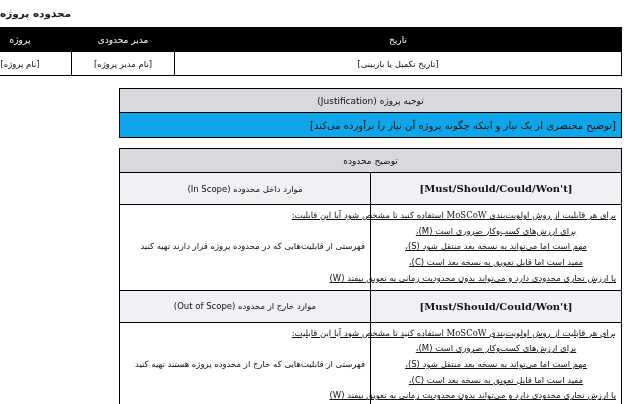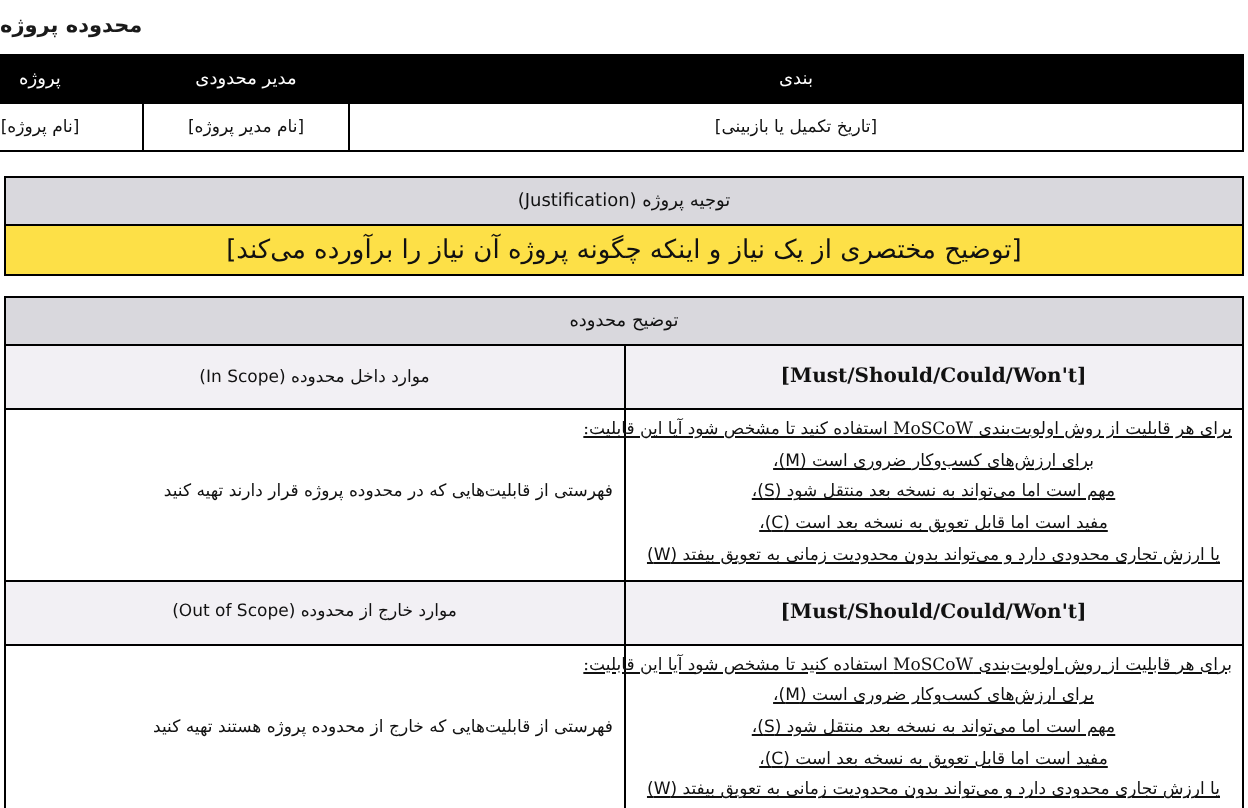--- a/index.html
+++ b/index.html
@@ -29,21 +29,21 @@
     text-align: left;
     font-size: 10.5px;
     font-weight: 600;
     letter-spacing: 0.5px;
     padding: 7px 0 8px 0;
     color: #1a1a1a;
   }
 
   
   table.grid {
-    width: 620px;
+    width: 503px;
     margin: 0 2px;
     border-collapse: collapse;
     table-layout: fixed;
     font-size: 8.5px;
   }
   table.grid td, table.grid th {
     border: 1px solid #000000;
     padding: 3px 5px;
     vertical-align: middle;
     font-weight: normal;
@@ -75,23 +75,22 @@
   
   .band-gray td {
     background: #d9d8dd;
     text-align: center;
     font-weight: bold;
     font-size: 9px;
     height: 17px;
     color: #111111;
   }
   .band-white td {
-    background: #fde047;
-    text-align: center;
-    font-size: 13px;
+    background: #0ea5e9;
+    font-size: 10px;
     height: 18px;
     color: #111111;
   }
 
   
   .scope-title td {
     background: #d9d8dd;
     text-align: center;
     font-weight: bold;
     font-size: 9px;
@@ -144,21 +143,21 @@
 </head>
 <body>
 
 <div class="page">
 
   <div class="doc-title">محدوده پروژه</div>
 
   <table class="grid">
     <tbody>
       <tr class="hdr-black">
-        <td class="col-wide">بندی</td>
+        <td class="col-wide">تاریخ</td>
         <td class="col-mid">مدیر محدودی</td>
         <td class="col-narrow">پروژه</td>
       </tr>
       <tr class="info-value">
         <td>[تاریخ تکمیل یا بازبینی]</td>
         <td>[نام مدیر پروژه]</td>
         <td>[نام پروژه]</td>
       </tr>
     </tbody>
   </table>

